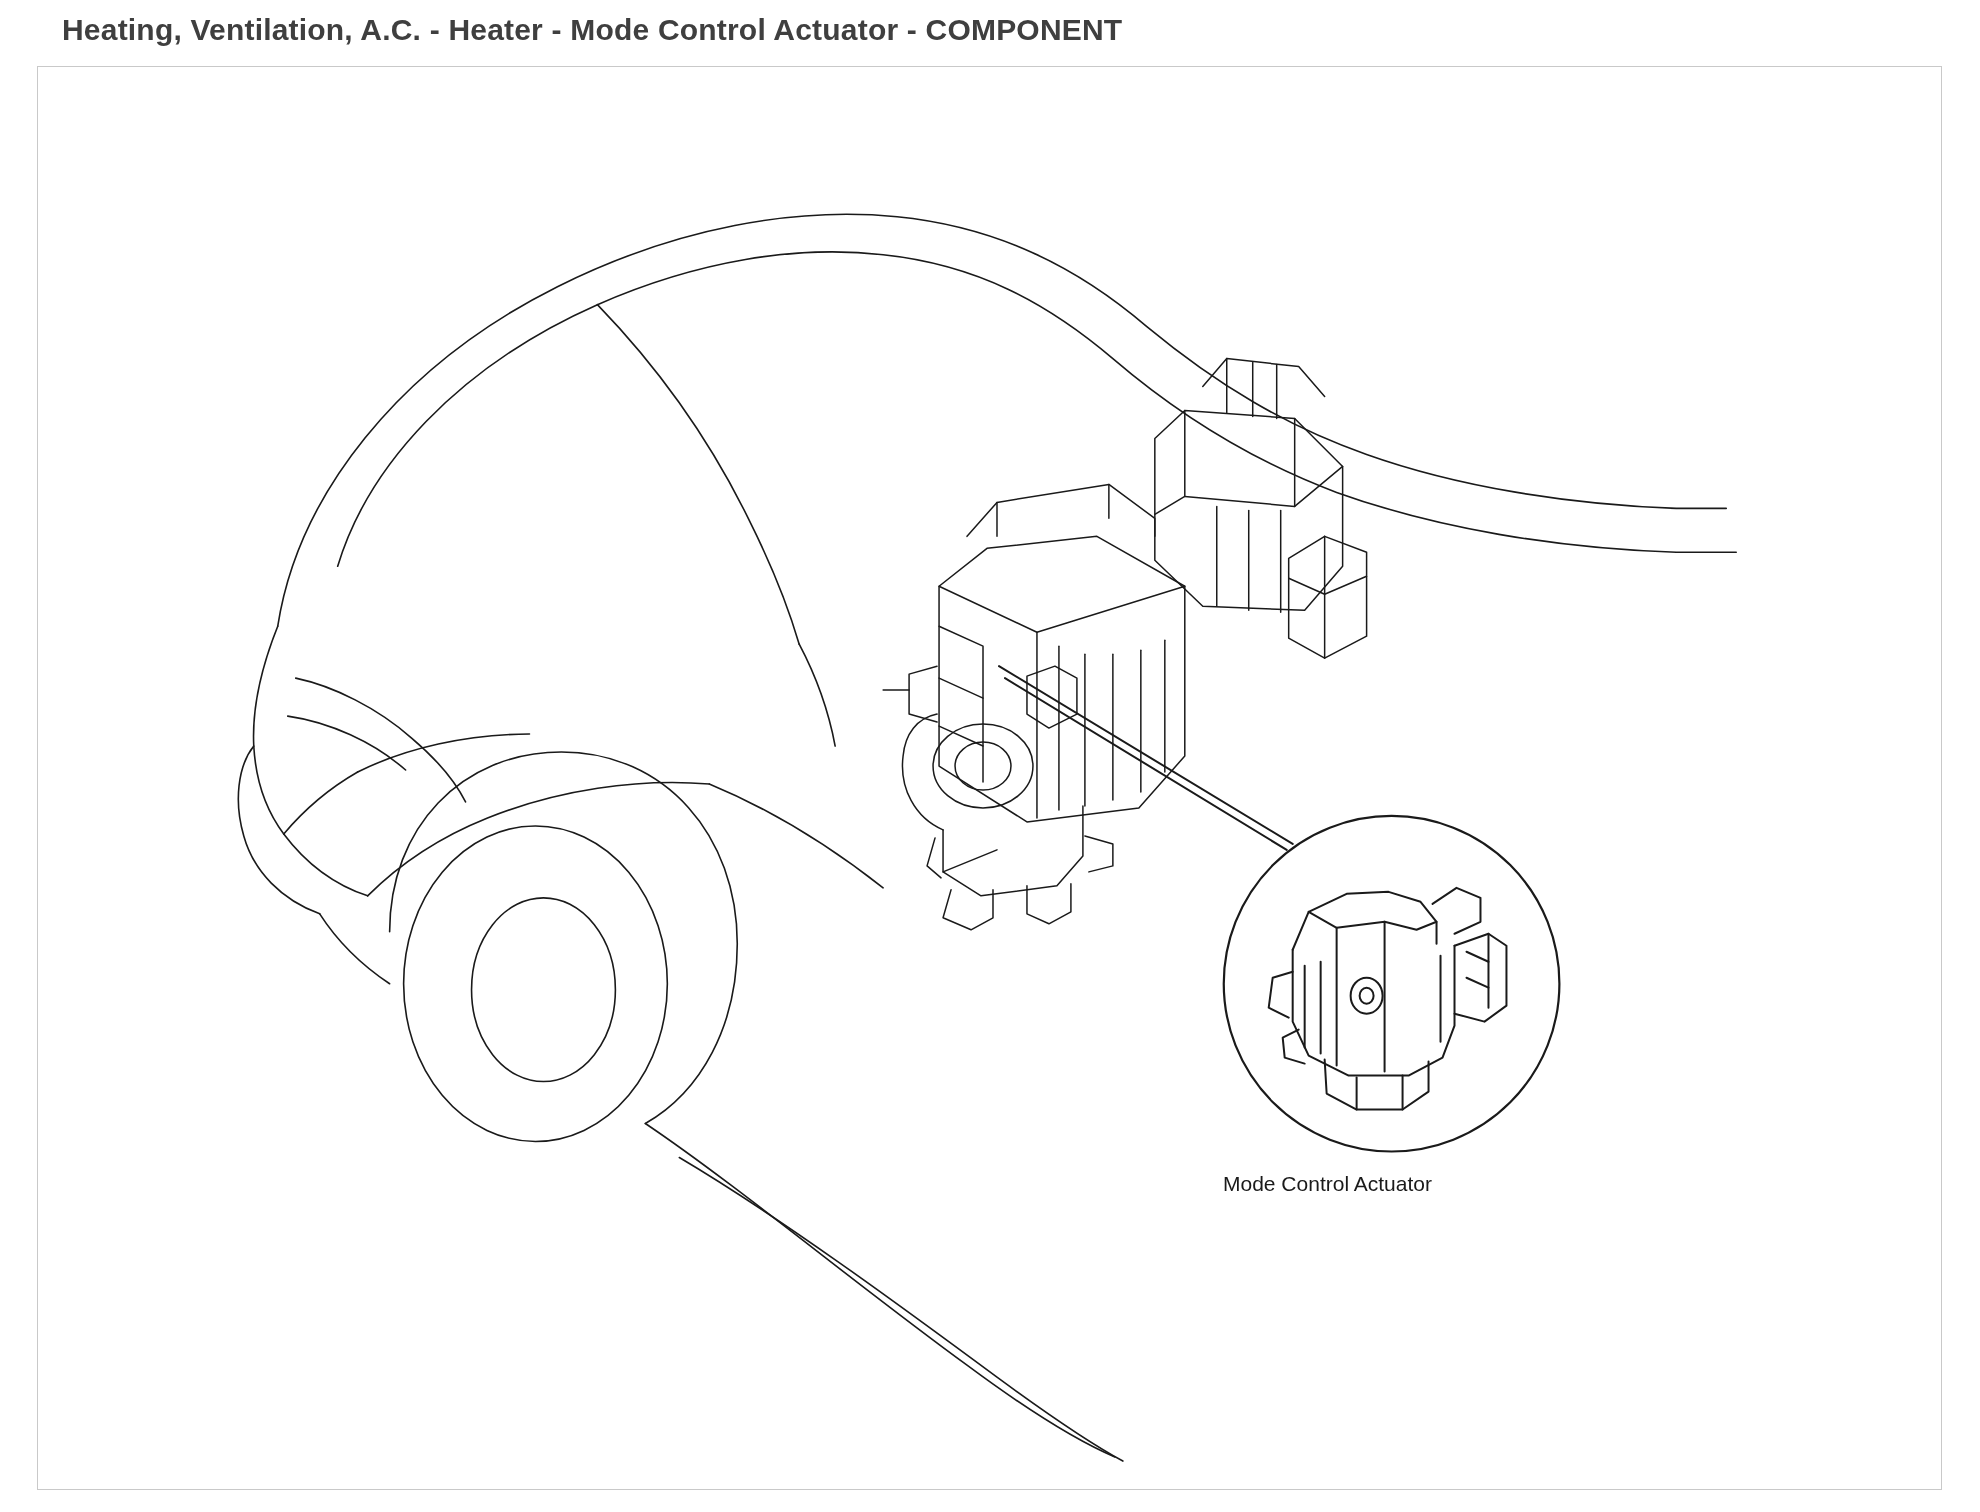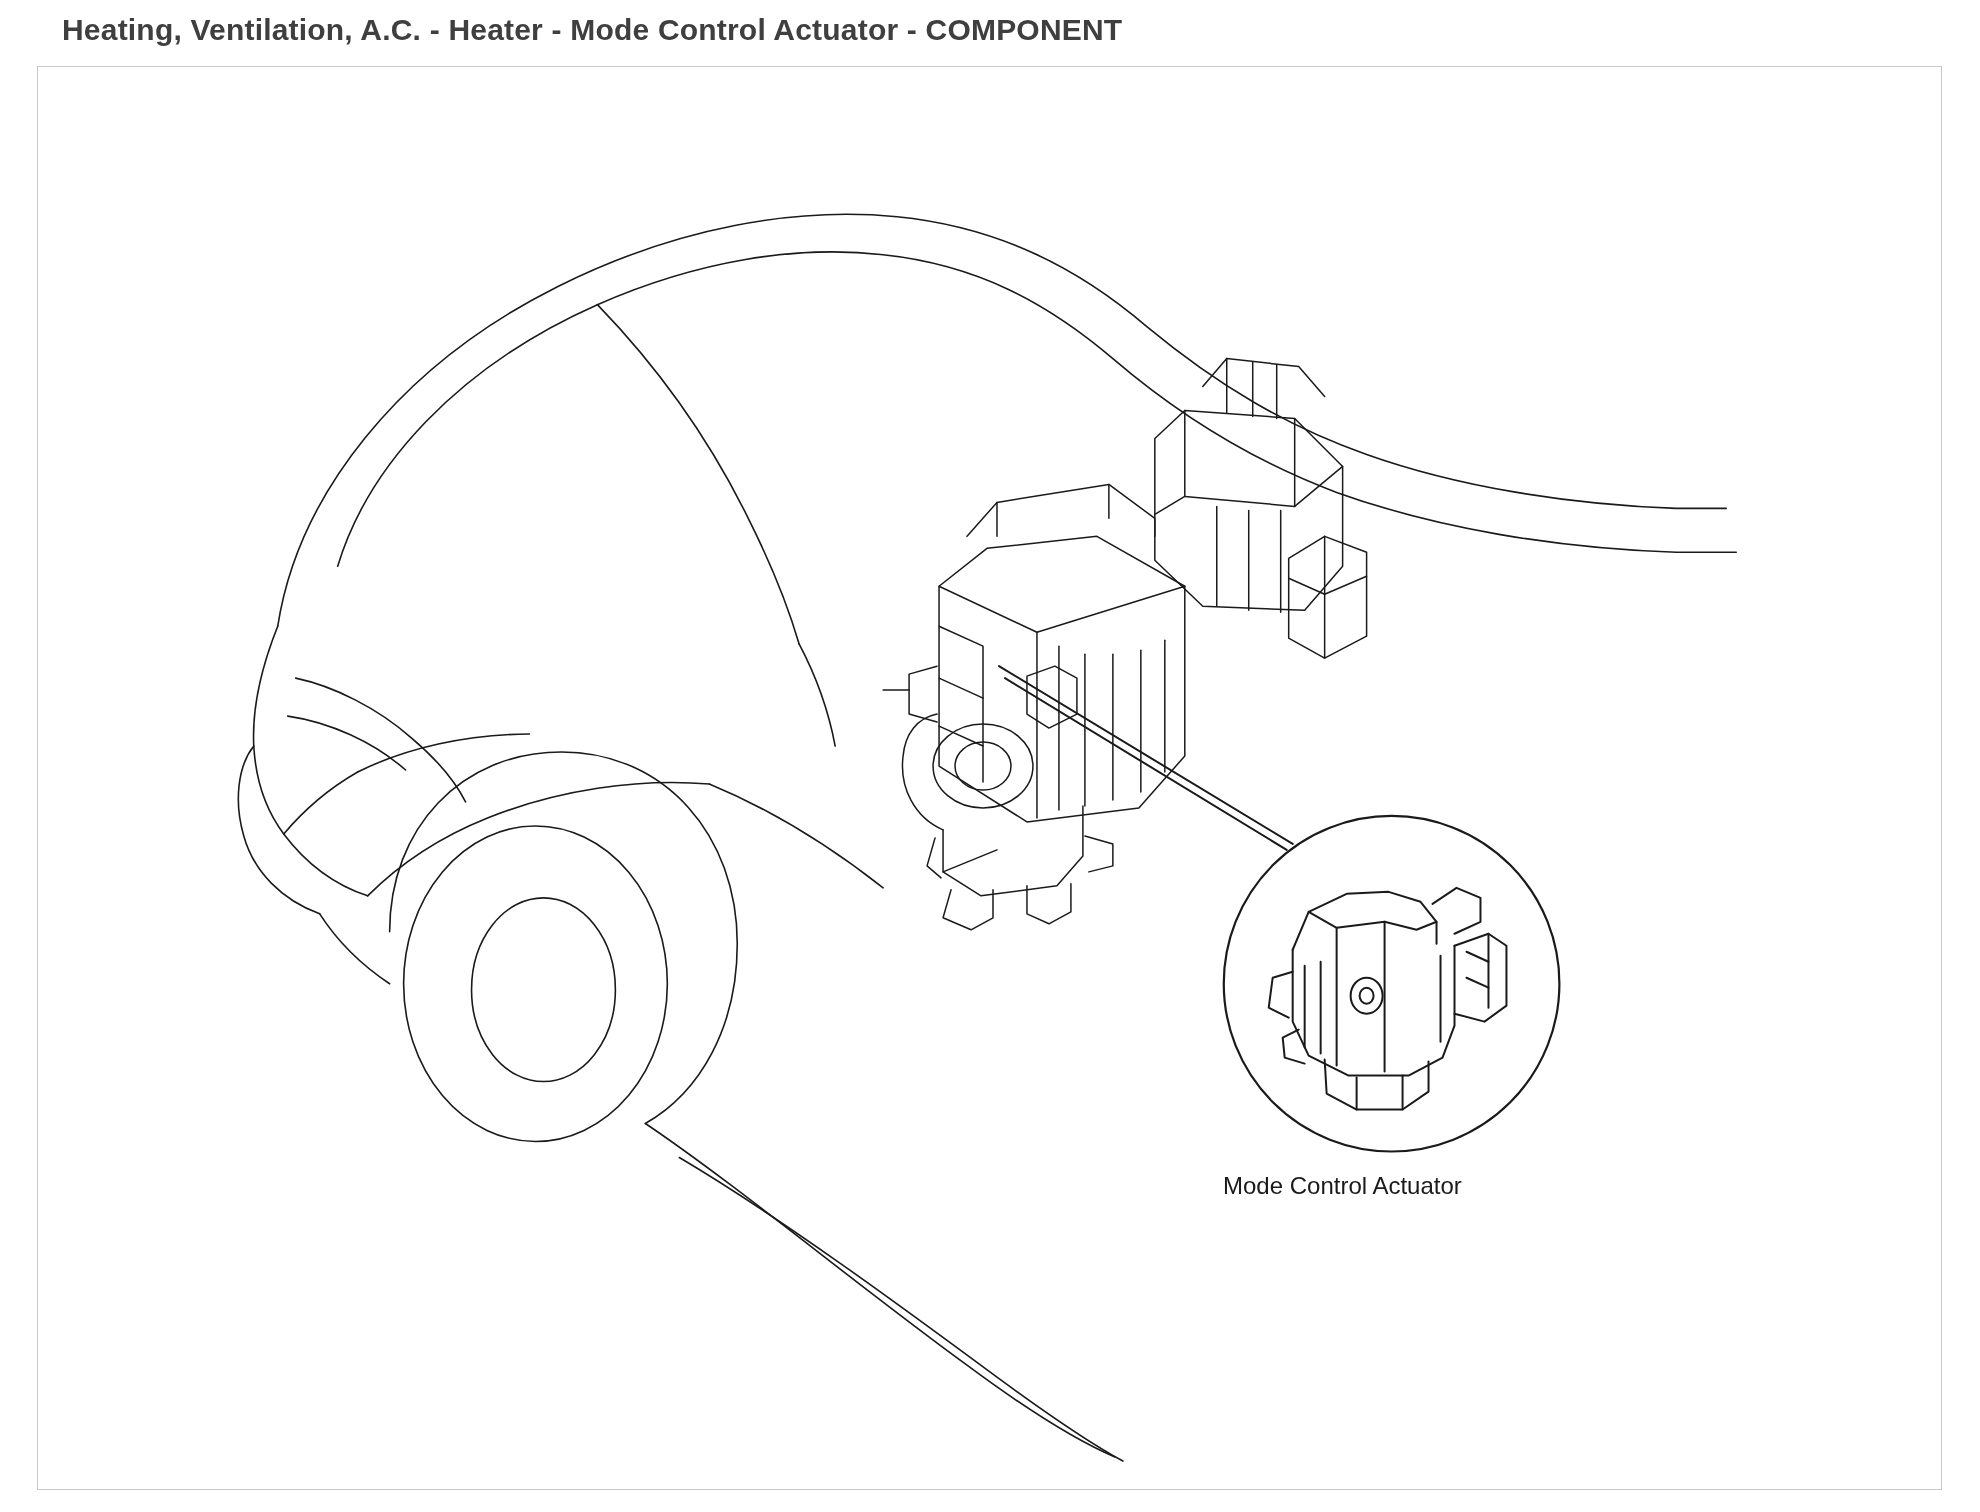--- a/index.html
+++ b/index.html
@@ -44,21 +44,21 @@
     left: 0;
     top: 0;
     width: 100%;
     height: 100%;
     display: block;
   }
   .caption {
     position: absolute;
     left: 1185px;
     top: 1105px;
-    font-size: 24px;
+    font-size: 21px;
     color: #1a1a1a;
     font-family: "Liberation Sans", sans-serif;
     white-space: nowrap;
   }
 </style>
 </head>
 <body>
 
 <div class="page">
 

